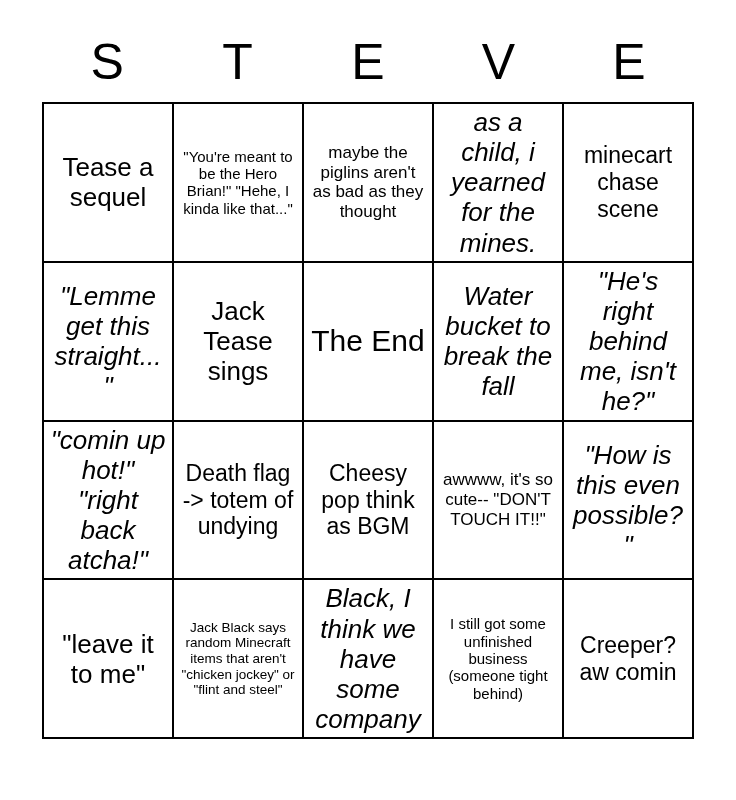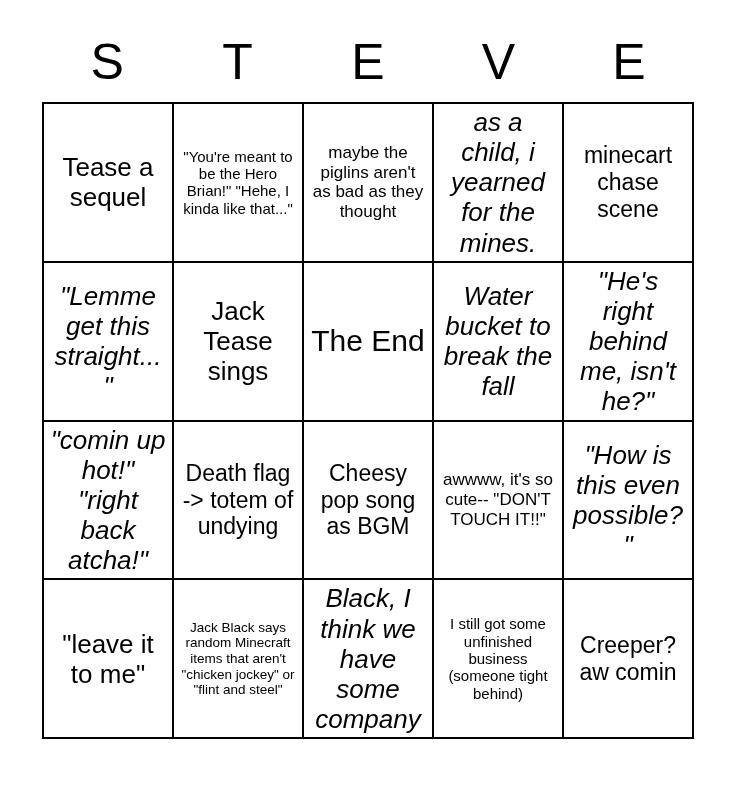--- a/index.html
+++ b/index.html
@@ -94,21 +94,21 @@
       <tr>
         <td class="fs-m">"Lemme get this straight..."</td>
         <td class="fs-xl">Jack Tease sings</td>
         <td class="fs-xxl">The End</td>
         <td class="fs-m">Water bucket to break the fall</td>
         <td class="fs-m">"He's right behind me, isn't he?"</td>
       </tr>
       <tr>
         <td class="fs-m">"comin up hot!" "right back atcha!"</td>
         <td class="fs-l">Death flag -&gt; totem of undying</td>
-        <td class="fs-l">Cheesy pop song as BGM</td>
+        <td class="fs-l">Cheesy pop think as BGM</td>
         <td class="fs-s">awwww, it's so cute-- "DON'T TOUCH IT!!"</td>
         <td class="fs-m">"How is this even possible?"</td>
       </tr>
       <tr>
         <td class="fs-xl">"leave it to me"</td>
         <td class="fs-xxs">Jack Black says random Minecraft items that aren't "chicken jockey" or "flint and steel"</td>
         <td class="fs-m">Black, I think we have some company</td>
         <td class="fs-xs">I still got some unfinished business (someone tight behind)</td>
         <td class="fs-l">Creeper? aw comin</td>
       </tr>

